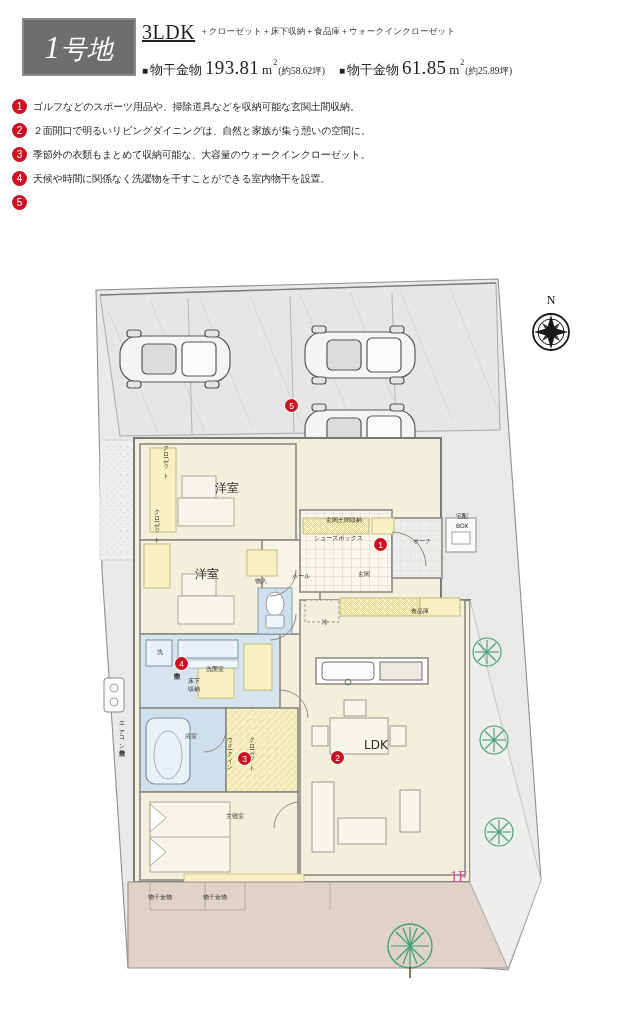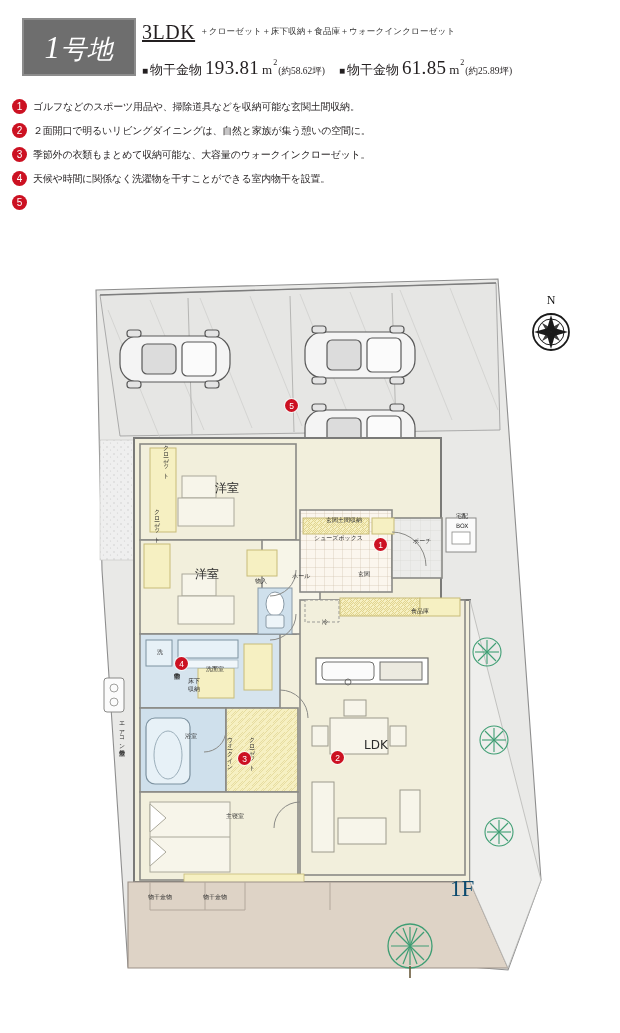--- a/index.html
+++ b/index.html
@@ -63,22 +63,22 @@
 
   .rlabel{
     position:absolute;font-size:8px;color:#2b2b2b;
     font-family:"DejaVu Sans","Liberation Sans",sans-serif;
     white-space:nowrap;z-index:30;letter-spacing:0px;
   }
   .rlabel.big{font-size:12px;}
   .rlabel.tiny{font-size:6px;}
   .rlabel.vert{writing-mode:vertical-rl;text-orientation:upright;white-space:nowrap;}
   .floor-label{
-    position:absolute;font-size:23px;font-family:"Liberation Serif",serif;
-    color:#0c4a6e;z-index:35;margin-top:8px;
+    position:absolute;font-size:16px;font-family:"Liberation Serif",serif;
+    color:#ec4899;z-index:35;
   }
   .compass{position:absolute;z-index:35;}
 </style>
 </head>
 <body>
 
 <div class="header">
 
   <div class="lot-badge">
     <span class="lot-badge-text"><span class="num">1</span><span>号地</span></span>

